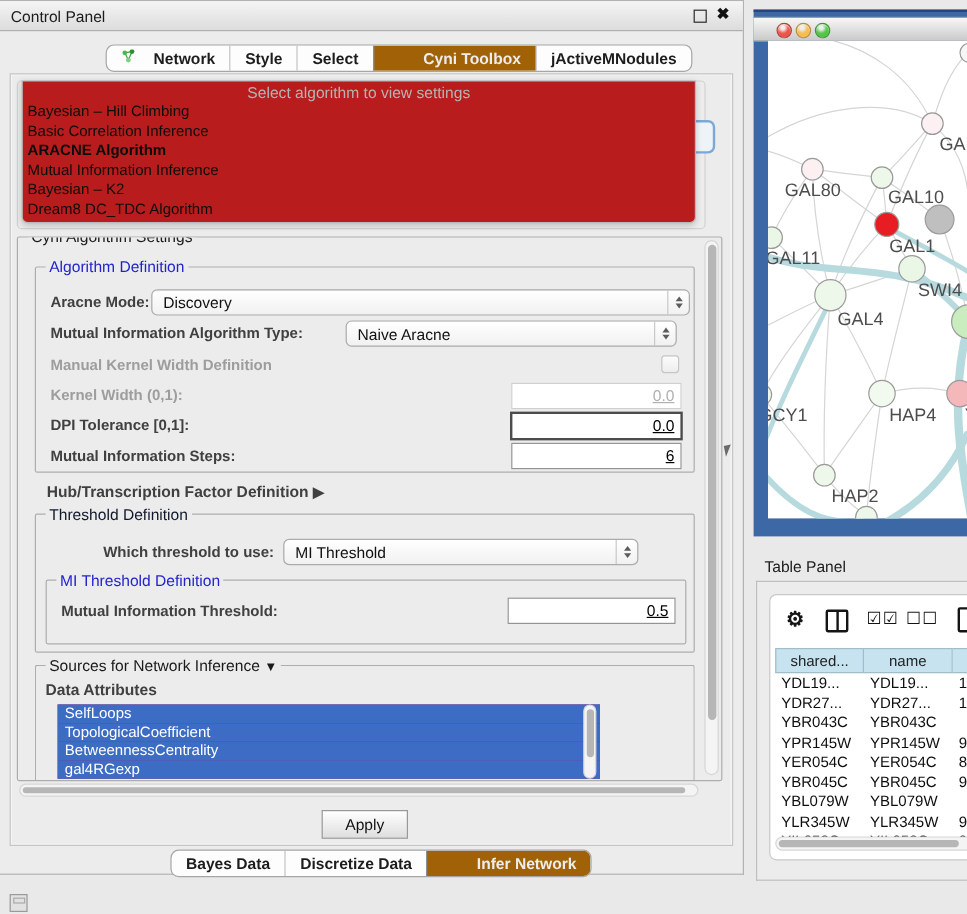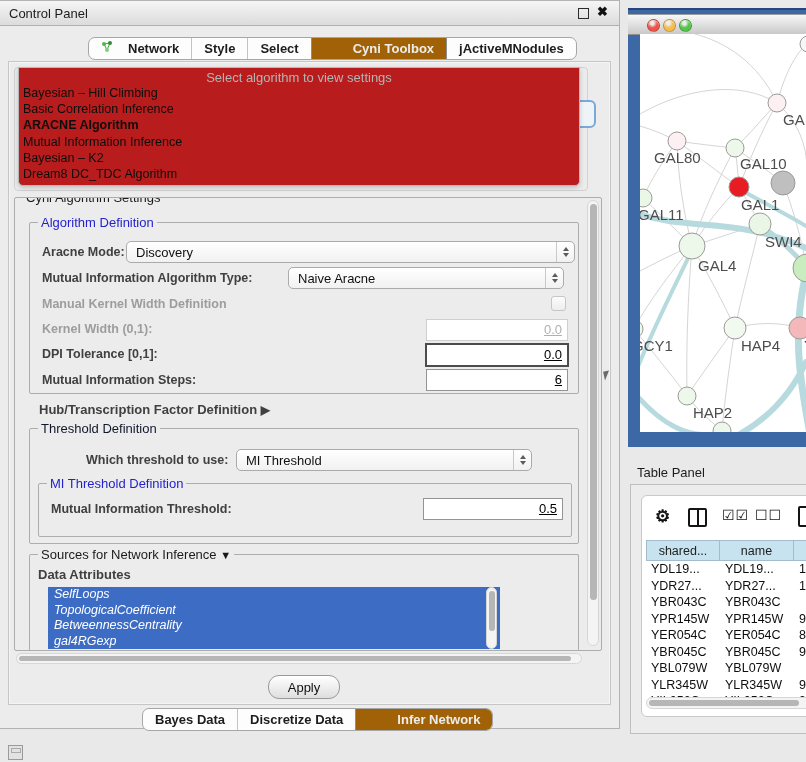--- a/index.html
+++ b/index.html
@@ -62,29 +62,29 @@
   .tinput{position:absolute;height:20px;background:#fff;font-size:13px;text-align:right;
           padding:0 5px;box-sizing:content-box;}
   .tinput span{display:block;line-height:20px;text-decoration:underline;}
   .in-dis{border:1px solid #cfcfcf;color:#b0b0b0;}
   .in-focus{border:2px solid #4c4c4c;color:#000;}
   .in-norm{border:1px solid #949494;color:#000;}
 
   .checkbox{position:absolute;width:13px;height:13px;border:1px solid #c6c6c6;border-radius:3px;
             background:linear-gradient(#fcfcfc,#ededed);}
 
-  .attr-list{position:absolute;background:#be185d;font-style:italic;}
+  .attr-list{position:absolute;background:#be185d;}
   .attr-item{background:#3d6cc4;color:#fff;font-size:12.5px;line-height:15.5px;padding-left:6px;white-space:nowrap;}
 
   
   .sbar{position:absolute;background:#f4f4f4;border:1px solid #d6d6d6;border-radius:6px;box-sizing:border-box;}
   .sthumb{position:absolute;background:#b6b6b6;border-radius:5px;}
 
   .apply-btn{position:absolute;left:268px;top:674px;width:70px;height:22px;border:1px solid #999;
-             border-radius:11px;background:linear-gradient(#ffffff,#dedede);font-size:13px;color:#111;
+             border-radius:0;background:linear-gradient(#ffffff,#dedede);font-size:13px;color:#111;
              display:flex;align-items:center;justify-content:center;font-family:"Liberation Sans",sans-serif;}
 
   .mini-dock{left:8px;top:745px;width:13px;height:13px;border:1px solid #9a9a9a;background:#e2e2e2;}
   .mini-dock:before{content:"";position:absolute;left:2px;top:2px;width:8px;height:3px;border:1px solid #aaa;}
 
   
   .netwin{left:628px;top:8px;width:178px;height:439px;background:#3c69a5;border-top:2px solid #27457c;box-sizing:border-box;}
   .net-titlebar{position:absolute;left:0;top:4px;right:0;height:19px;background:linear-gradient(#f7f7f7,#c9c9c9);
                 border-top:1px solid #9e9e9e;border-bottom:1px solid #8f8f8f;}
   .tl{position:absolute;top:4px;width:11px;height:11px;border-radius:50%;box-shadow:inset 0 1px 1px rgba(255,255,255,.6);}

